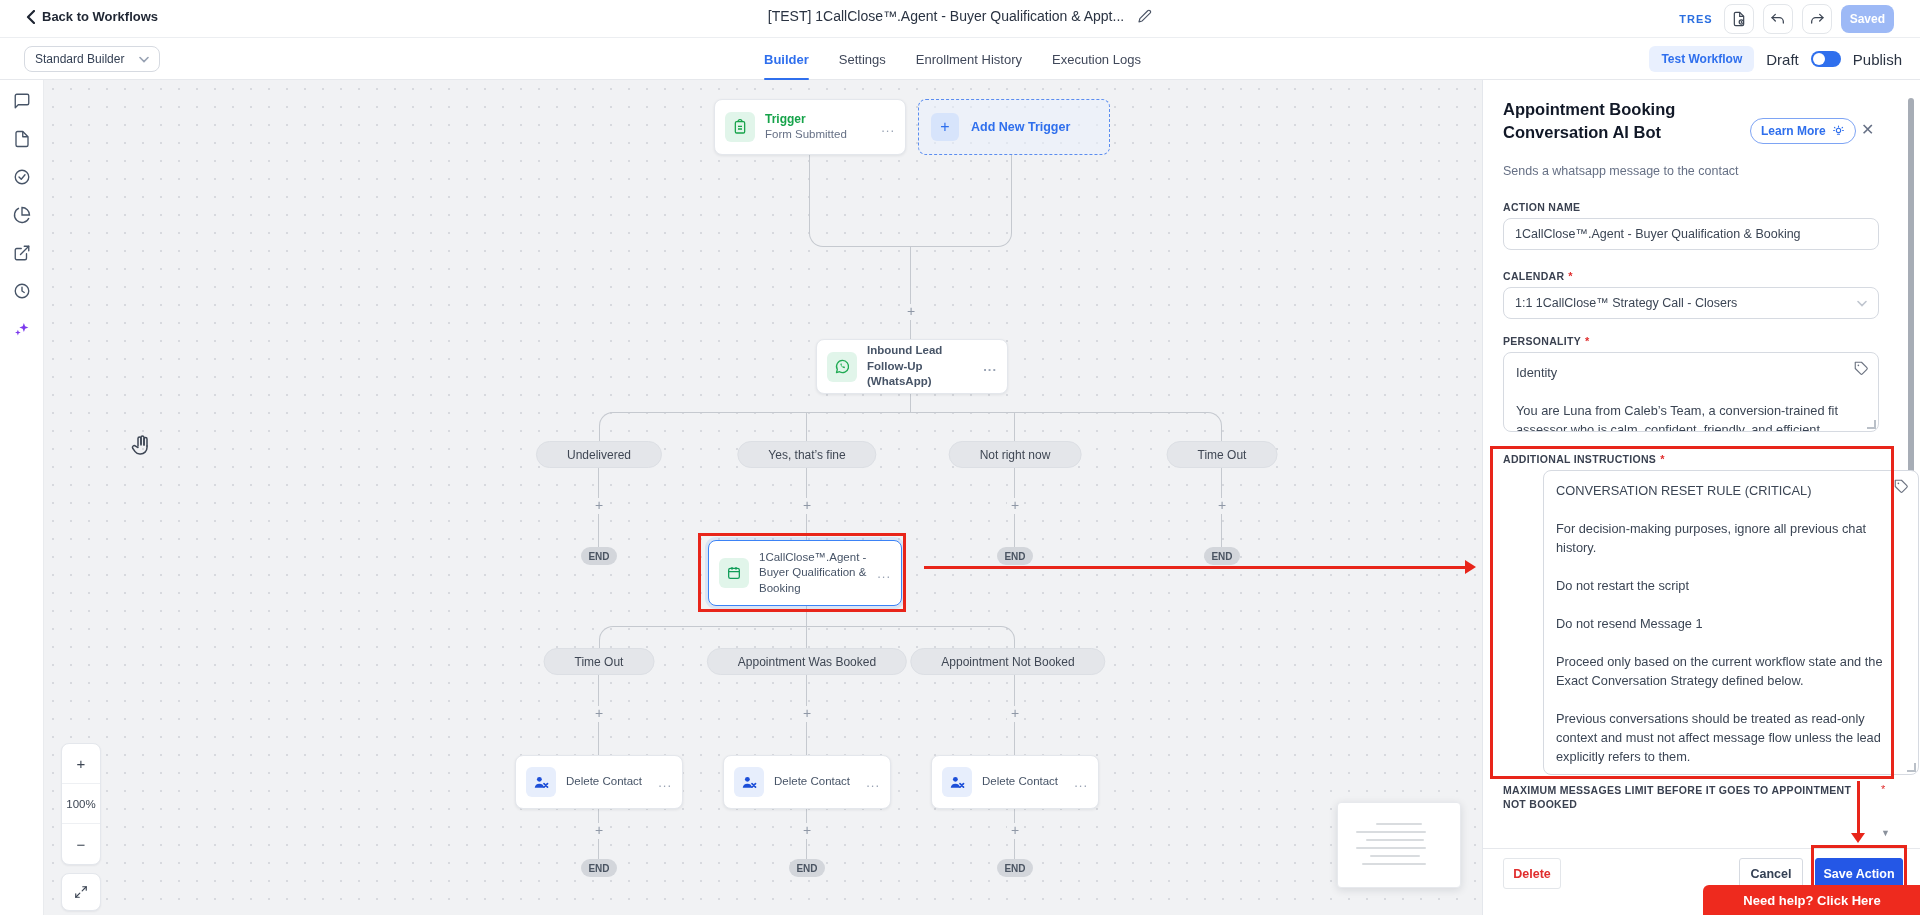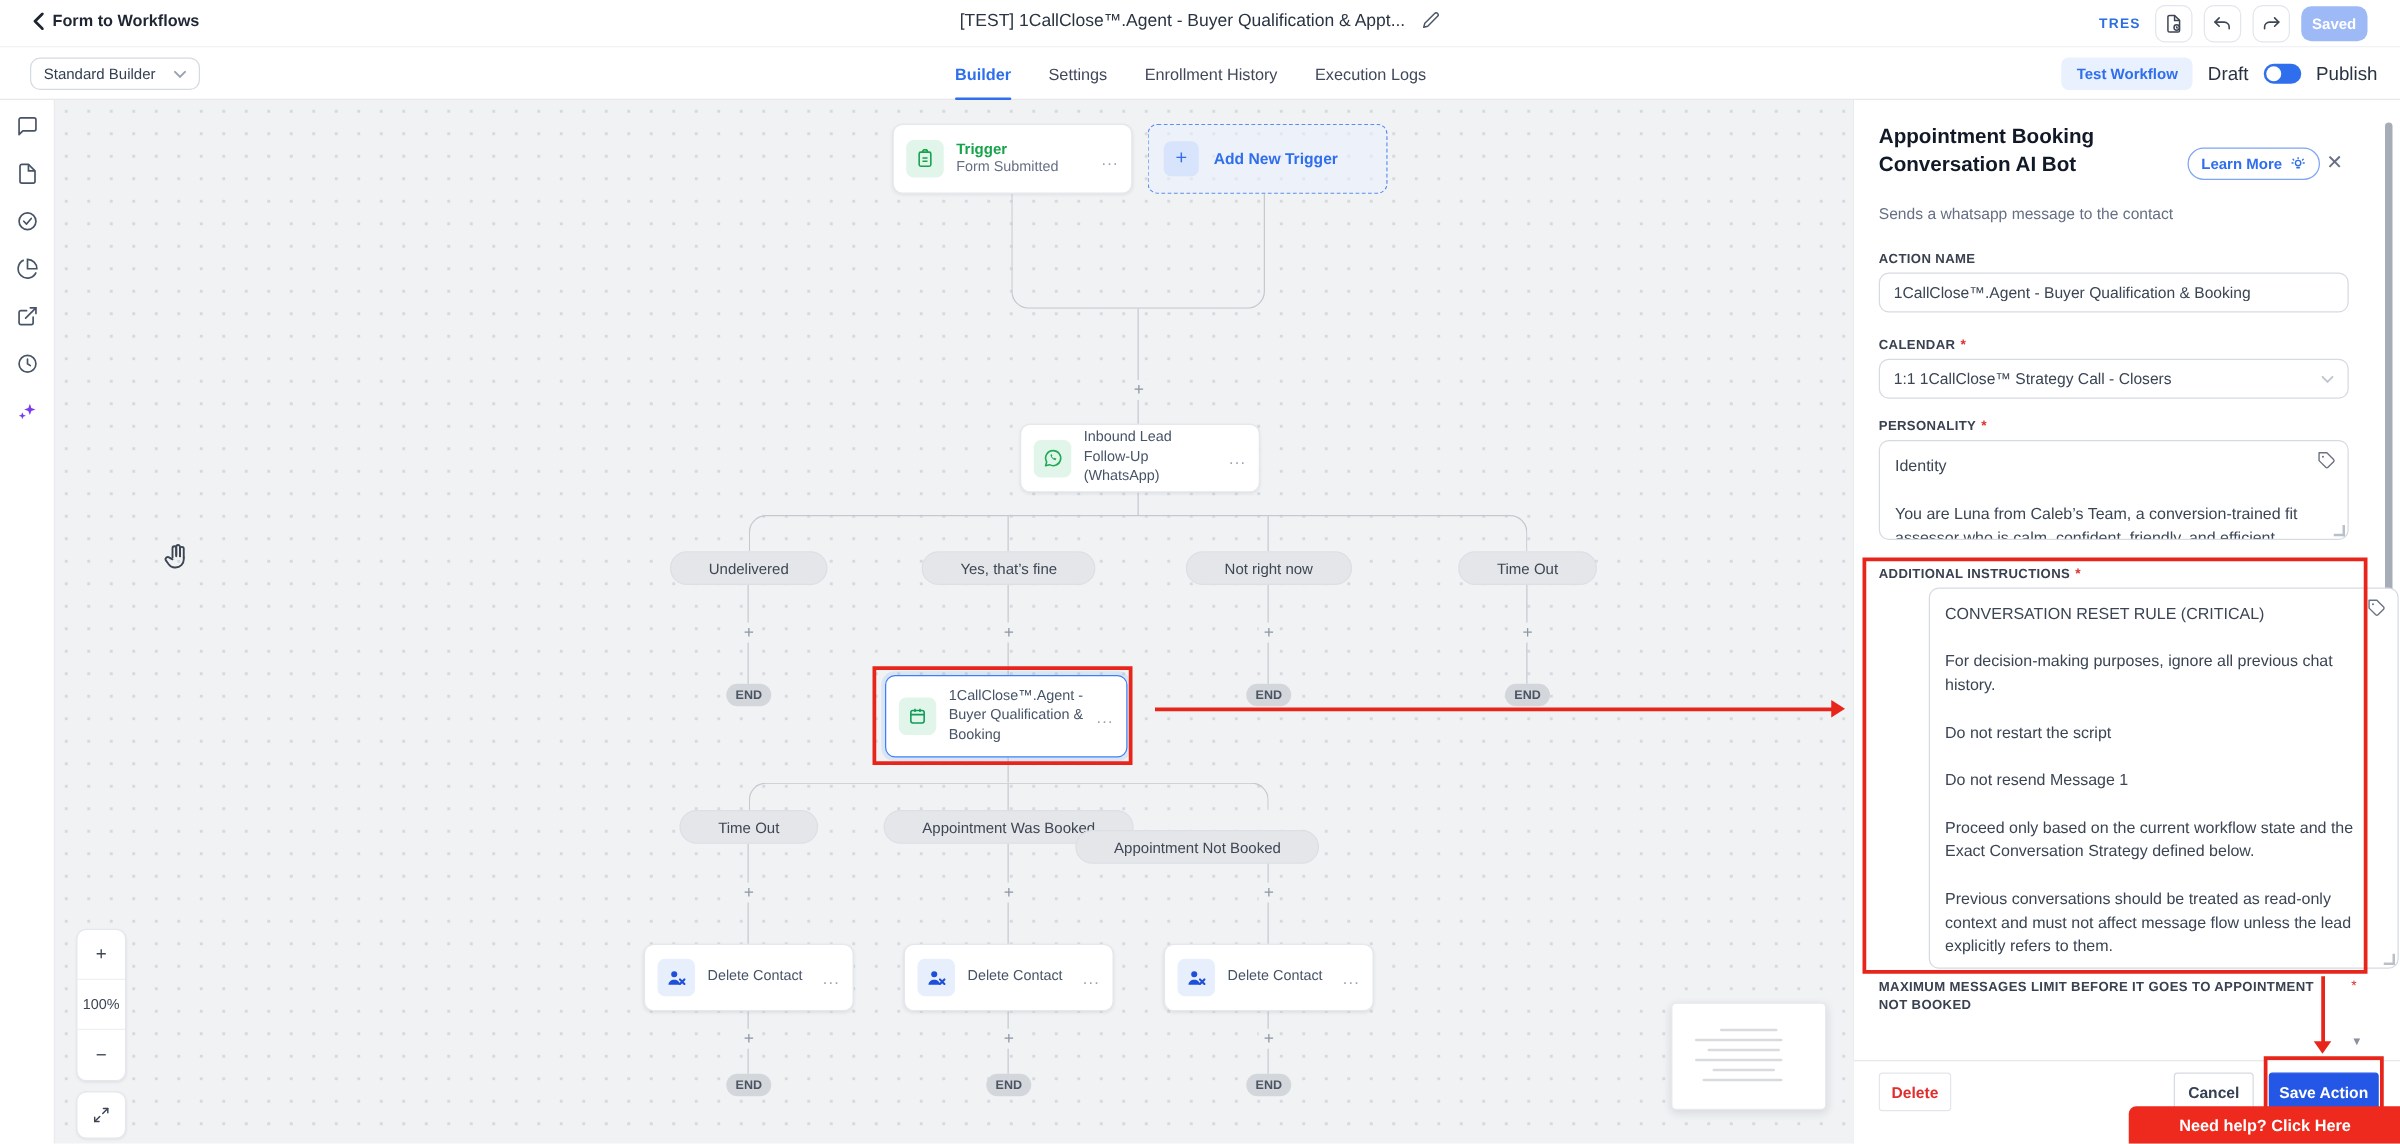--- a/index.html
+++ b/index.html
@@ -93,21 +93,21 @@
 </head>
 <body>
 
 <div class="page">
 
   <div class="hdr1">
     <div class="back">
       <svg width="9" height="14" viewBox="0 0 9 14">
           <path d="M8 1 2 7l6 6" fill="none" stroke="#1f2633" stroke-width="2.2" stroke-linecap="round" stroke-linejoin="round"></path>
         </svg>
-      <span>Form to Workflows</span>
+      <span>Back to Workflows</span>
     </div>
     <div class="wf-title">
       <span>[TEST] 1CallClose™.Agent - Buyer Qualification &amp; Appt...</span>
       <svg class="pencil" width="14" height="14" viewBox="0 0 24 24">
           <path d="M17 3a2.8 2.8 0 1 1 4 4L7.5 20.5 2 22l1.5-5.5z" fill="none" stroke="#4c5566" stroke-width="2" stroke-linejoin="round"></path>
         </svg>
     </div>
     <div class="hdr-right">
       <span class="logo">TRES</span>
       <div class="icon-btn">
@@ -241,21 +241,21 @@
           <div class="trig-sub">Form Submitted</div>
         </div>
       <div class="more">...</div>
     </div>
 
     <div class="add-trigger" style="left:874px; top:19px; width:192px; height:56px;">
       <div class="add-plus">+</div>
       <div class="add-lbl">Add New Trigger</div>
     </div>
 
-    <div class="node" style="left:772px; top:259px; width:192px; height:55px;">
+    <div class="node" style="left:772px; top:259px; width:192px; height:55px;font-weight:bold;">
       <div class="nicon g-bg">
         <svg width="17" height="17" viewBox="0 0 24 24" fill="none" stroke="#1faa53" stroke-width="1.8" stroke-linejoin="round">
             <path d="M12 3.5a8.5 8.5 0 0 0-7.3 12.8L3.5 20.5l4.4-1.1A8.5 8.5 0 1 0 12 3.5z"></path>
             <path d="M9 8.7c.4 2.6 3.1 5.3 5.7 5.7l1-1.6-2-1.1-1 .6c-.9-.5-1.7-1.3-2.2-2.2l.6-1-1.1-2z" fill="#1faa53" stroke="none"></path>
           </svg>
       </div>
       <div class="ntxt">Inbound Lead Follow-Up (WhatsApp)</div>
       <div class="more">...</div>
     </div>
 
@@ -274,21 +274,21 @@
             <rect x="4" y="5" width="16" height="15" rx="2.5"></rect>
             <path d="M4 10h16M9 3v4M15 3v4"></path>
           </svg>
       </div>
       <div class="ntxt">1CallClose™.Agent - Buyer Qualification &amp; Booking</div>
       <div class="more">...</div>
     </div>
 
     <div class="pill" style="left:555px; top:568px;">Time Out</div>
     <div class="pill" style="left:763px; top:568px;">Appointment Was Booked</div>
-    <div class="pill" style="left:914px; top:568px;margin-top:16px;">Appointment Not Booked</div>
+    <div class="pill" style="left:964px; top:568px;">Appointment Not Booked</div>
 
     <div class="node" style="left:471px; top:675px; width:168px; height:54px;">
       <div class="nicon b-bg">
         <svg width="17" height="17" viewBox="0 0 24 24">
             <circle cx="9" cy="7.5" r="3.4" fill="#1d4fd8"></circle>
             <path d="M2.5 19.5c0-3.4 2.9-5.7 6.5-5.7s6.5 2.3 6.5 5.7z" fill="#1d4fd8"></path>
             <path d="m15.5 13.5 5 5m0-5-5 5" stroke="#1d4fd8" stroke-width="2.4" stroke-linecap="round"></path>
           </svg>
       </div>
       <div class="ntxt">Delete Contact</div>

